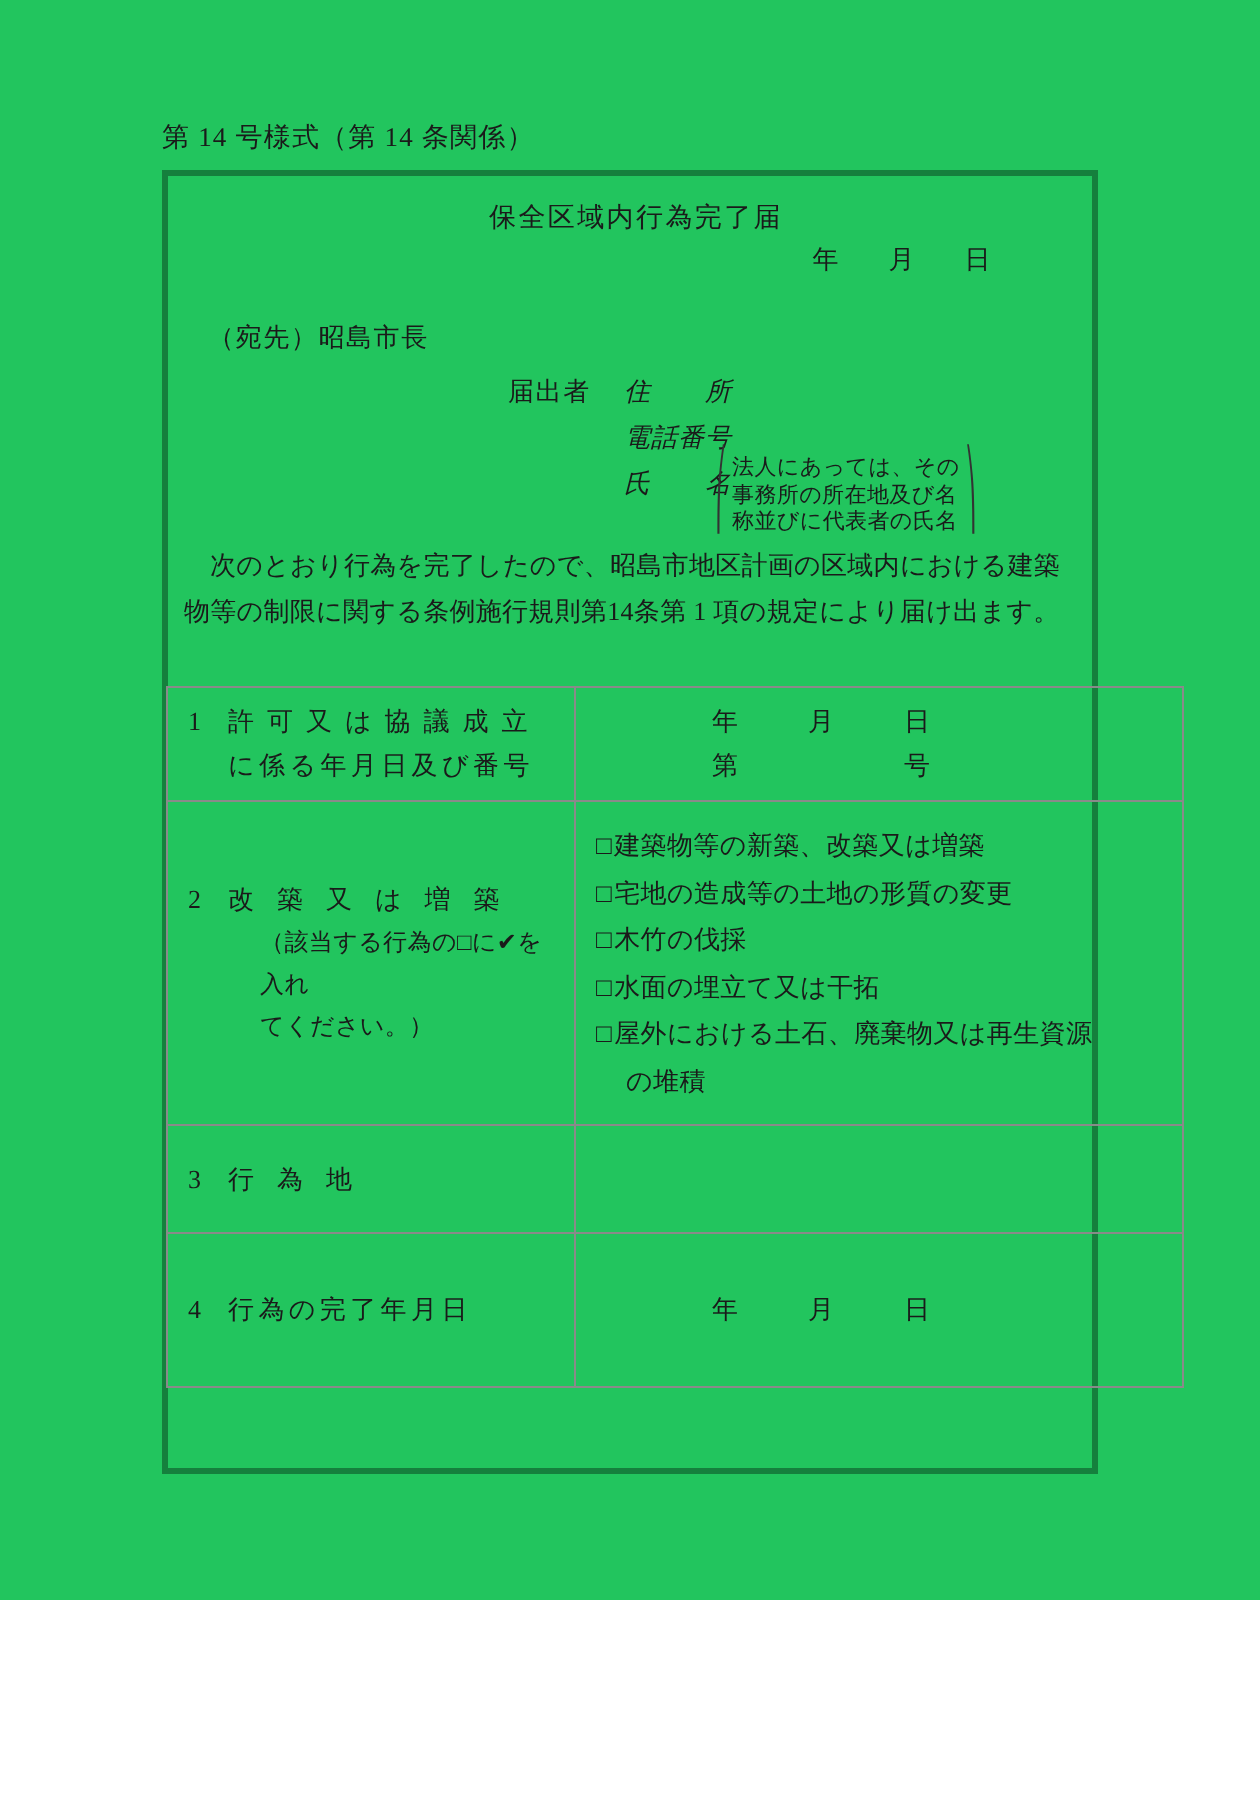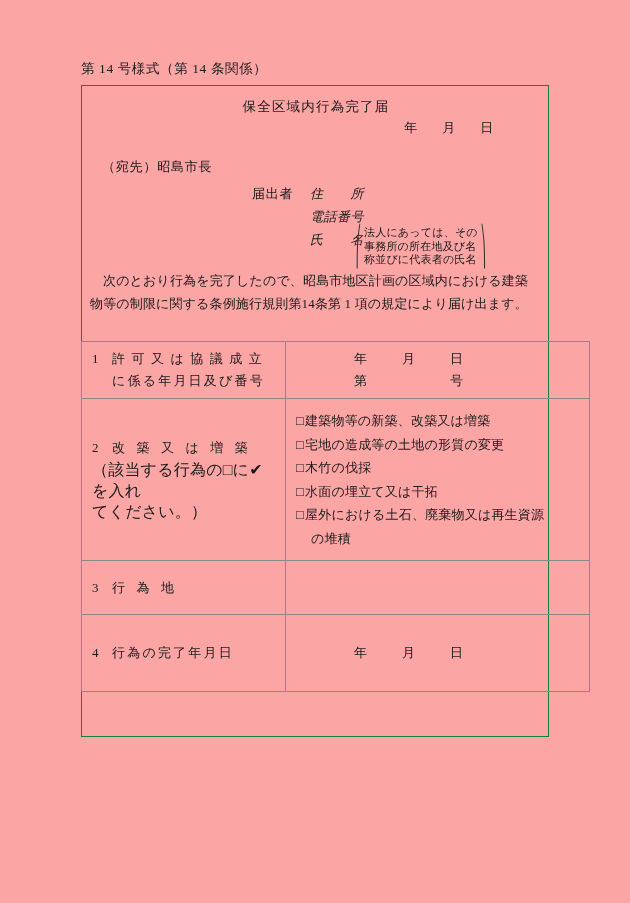--- a/index.html
+++ b/index.html
@@ -13,42 +13,42 @@
     position: relative;
     font-family: "Liberation Serif", "DejaVu Serif", serif;
     color: #1a1a1a;
     overflow: hidden;
   }
 
   .page {
     position: absolute;
     left: 0; top: 0;
     width: 630px;
-    height: 903px;
-    background: #fca5a5;
+    height: 800px;
+    background: #22c55e;
   }
 
   
   .form-number {
     position: absolute;
     left: 81px;
     top: 60px;
     font-size: 13.5px;
     letter-spacing: 0.6px;
     white-space: nowrap;
   }
 
   
   .frame {
     position: absolute;
     left: 81px;
     top: 85px;
     width: 468px;
     height: 652px;
-    border: 1px solid #15803d;
+    border: 3px solid #15803d;
     box-sizing: border-box;
   }
 
   
   .header-block {
     position: relative;
     height: 255px;
   }
 
   .doc-title {
@@ -175,23 +175,24 @@
     letter-spacing: 11.5px;
   }
   .lbl-spread-sm {
     letter-spacing: 2.2px;
   }
   .lbl-indent {
     display: inline-block;
     width: 20px;
   }
   .lbl-sub {
-    font-size: 16px;
+    font-size: 12px;
     line-height: 21px;
     letter-spacing: 0.2px;
+    margin-left: 36px;
   }
 
   .date-cells {
     line-height: 22px;
     padding-left: 58px;
   }
   .date-cells .g {
     display: inline-block;
     width: 48px;
     text-align: left;

